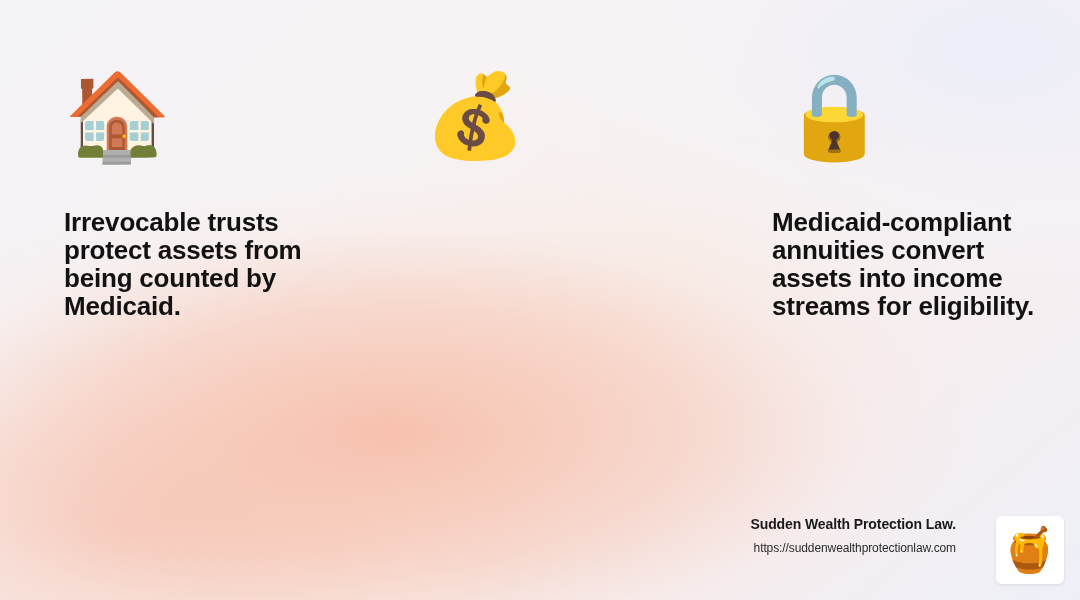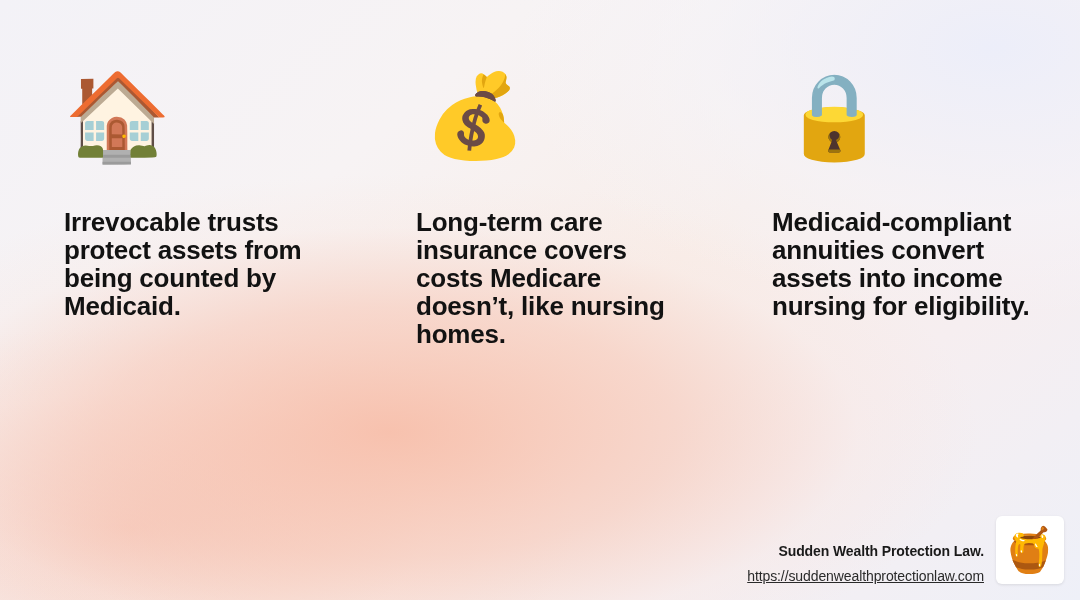--- a/index.html
+++ b/index.html
@@ -55,38 +55,38 @@
     font-weight: bold;
     color: #121212;
     letter-spacing: -0.2px;
     white-space: pre-line;
   }
   .footer {
     position: absolute;
     right: 16px;
     bottom: 16px;
     display: flex;
-    align-items: flex-end;
+    align-items: flex-start;
+    gap: 28px;
   }
   .footer-text {
     text-align: right;
     padding-right: 12px;
   }
   .brand-name {
     font-size: 14px;
     font-weight: bold;
     color: #1a1a1a;
     letter-spacing: -0.1px;
     margin-bottom: 9px;
   }
   .brand-url {
-    font-size: 14px;
+    font-size: 12px;
     color: #2a2a2a;
     letter-spacing: -0.1px;
-    text-decoration: underline;
   }
   .logo-box {
     width: 68px;
     height: 68px;
     background: #ffffff;
     border-radius: 6px;
     display: flex;
     align-items: center;
     justify-content: center;
     box-shadow: 0 1px 3px rgba(0,0,0,0.10);
@@ -104,26 +104,25 @@
 
   <div class="cards">
 
     <div class="card c0">
       <div class="card-icon">🏠</div>
       <div class="card-text">Irrevocable trusts protect assets from being counted by Medicaid.</div>
     </div>
 
     <div class="card c1">
       <div class="card-icon">💰</div>
-      <div class="card-text">Long-term care insurance covers costs Medicare doesn’t, like nursing homes.</div>
     </div>
 
     <div class="card c2">
       <div class="card-icon">🔒</div>
-      <div class="card-text">Medicaid-compliant annuities convert assets into income nursing for eligibility.</div>
+      <div class="card-text">Medicaid-compliant annuities convert assets into income streams for eligibility.</div>
     </div>
 
   </div>
 
   <div class="footer">
     <div class="footer-text">
       <div class="brand-name">Sudden Wealth Protection Law.</div>
       <div class="brand-url">https://suddenwealthprotectionlaw.com</div>
     </div>
     <div class="logo-box">

